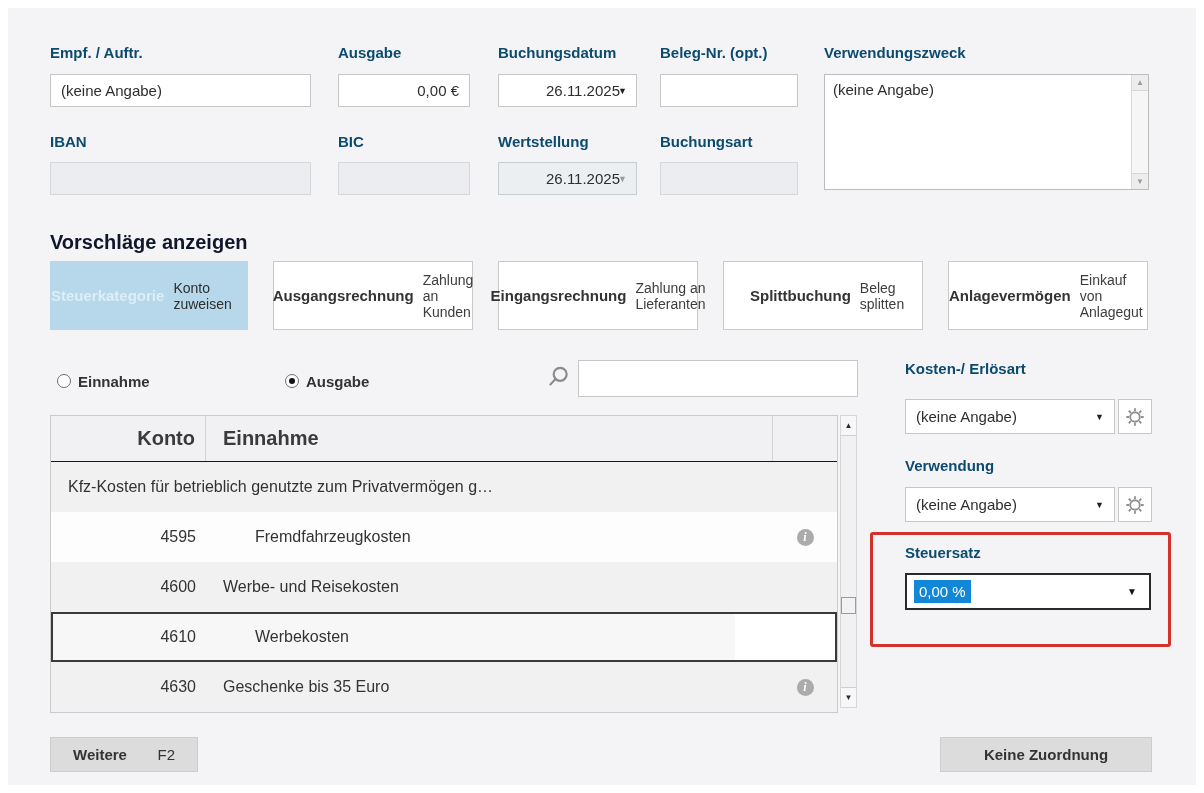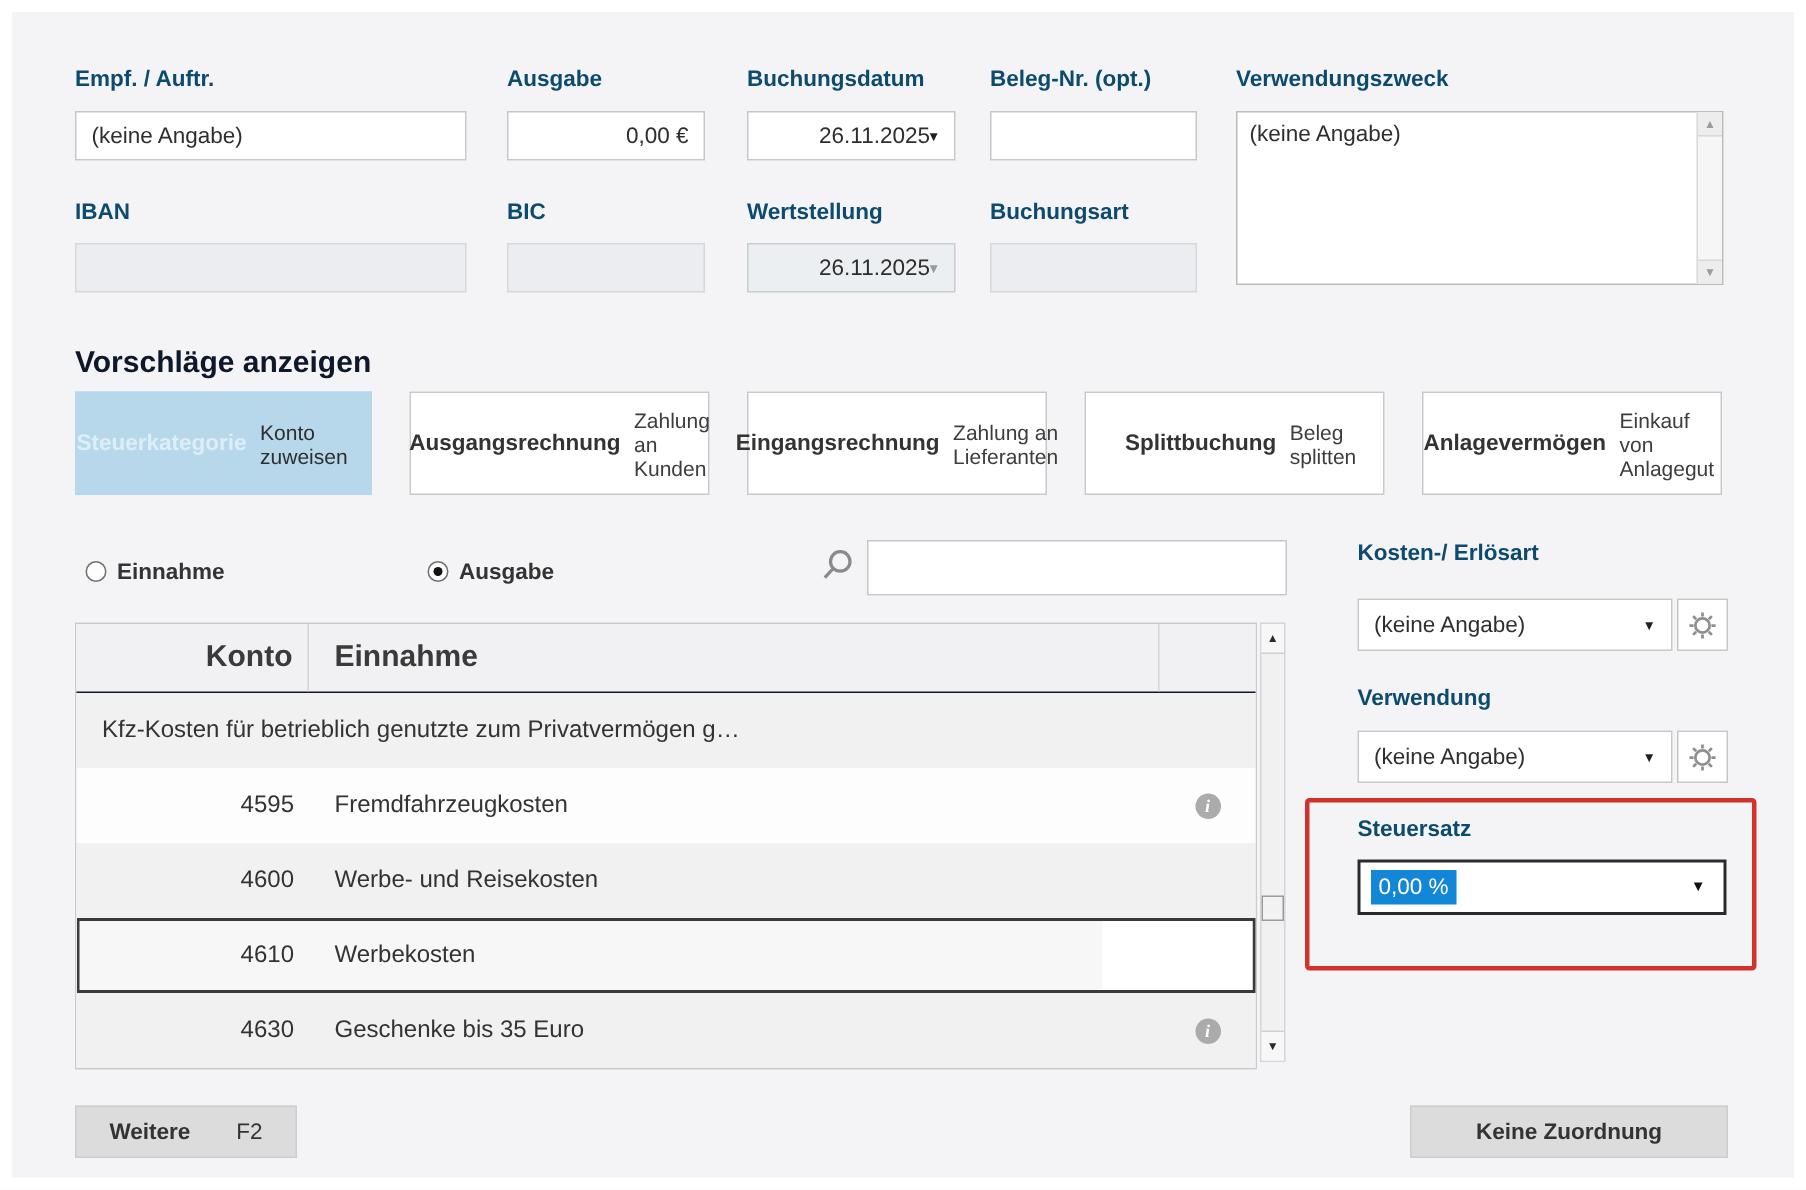--- a/index.html
+++ b/index.html
@@ -55,21 +55,21 @@
   .table{position:absolute;left:50px;top:415px;width:788px;background:#fdfdfe;
          border:1px solid #cbcbcd;}
   .thead{height:46px;background:#f1f1f3;border-bottom:1px solid #0f172a;display:flex;
          font-size:20px;font-weight:600;color:#3a3a3a;}
   .thead .h1{width:155px;display:flex;align-items:center;justify-content:flex-end;
          padding-right:10px;border-right:1px solid #d4d4d6;}
   .thead .h2{flex:1;display:flex;align-items:center;padding-left:17px;border-right:1px solid #d4d4d6;}
   .thead .h3{width:64px;}
   .trow{height:50px;display:flex;font-size:16px;color:#333;position:relative;cursor:pointer;}
   .trow.odd{background:#f1f1f2;}
-  .trow.even{background:#fdfdfe;}
+  .trow.even{background:#fdfdfe;gap:32px;}
   .trow .c1{width:155px;display:flex;align-items:center;justify-content:flex-end;padding-right:10px;}
   .trow .c2{flex:1;display:flex;align-items:center;padding-left:17px;white-space:nowrap;
             overflow:hidden;text-overflow:ellipsis;}
   .trow .c3{width:64px;display:flex;align-items:center;justify-content:center;}
   .trow.selected{background:#f7f7f8;box-shadow:inset 0 0 0 2px #3a3a3a;z-index:2;}
   .trow.selected .rw{position:absolute;right:2px;top:2px;bottom:2px;width:100px;background:#fff;}
   .infoicon{width:17px;height:17px;border-radius:50%;background:#ababab;color:#fff;
             font-size:12px;font-weight:700;display:flex;align-items:center;justify-content:center;
             font-family:"Liberation Serif",serif;font-style:italic;}
 

